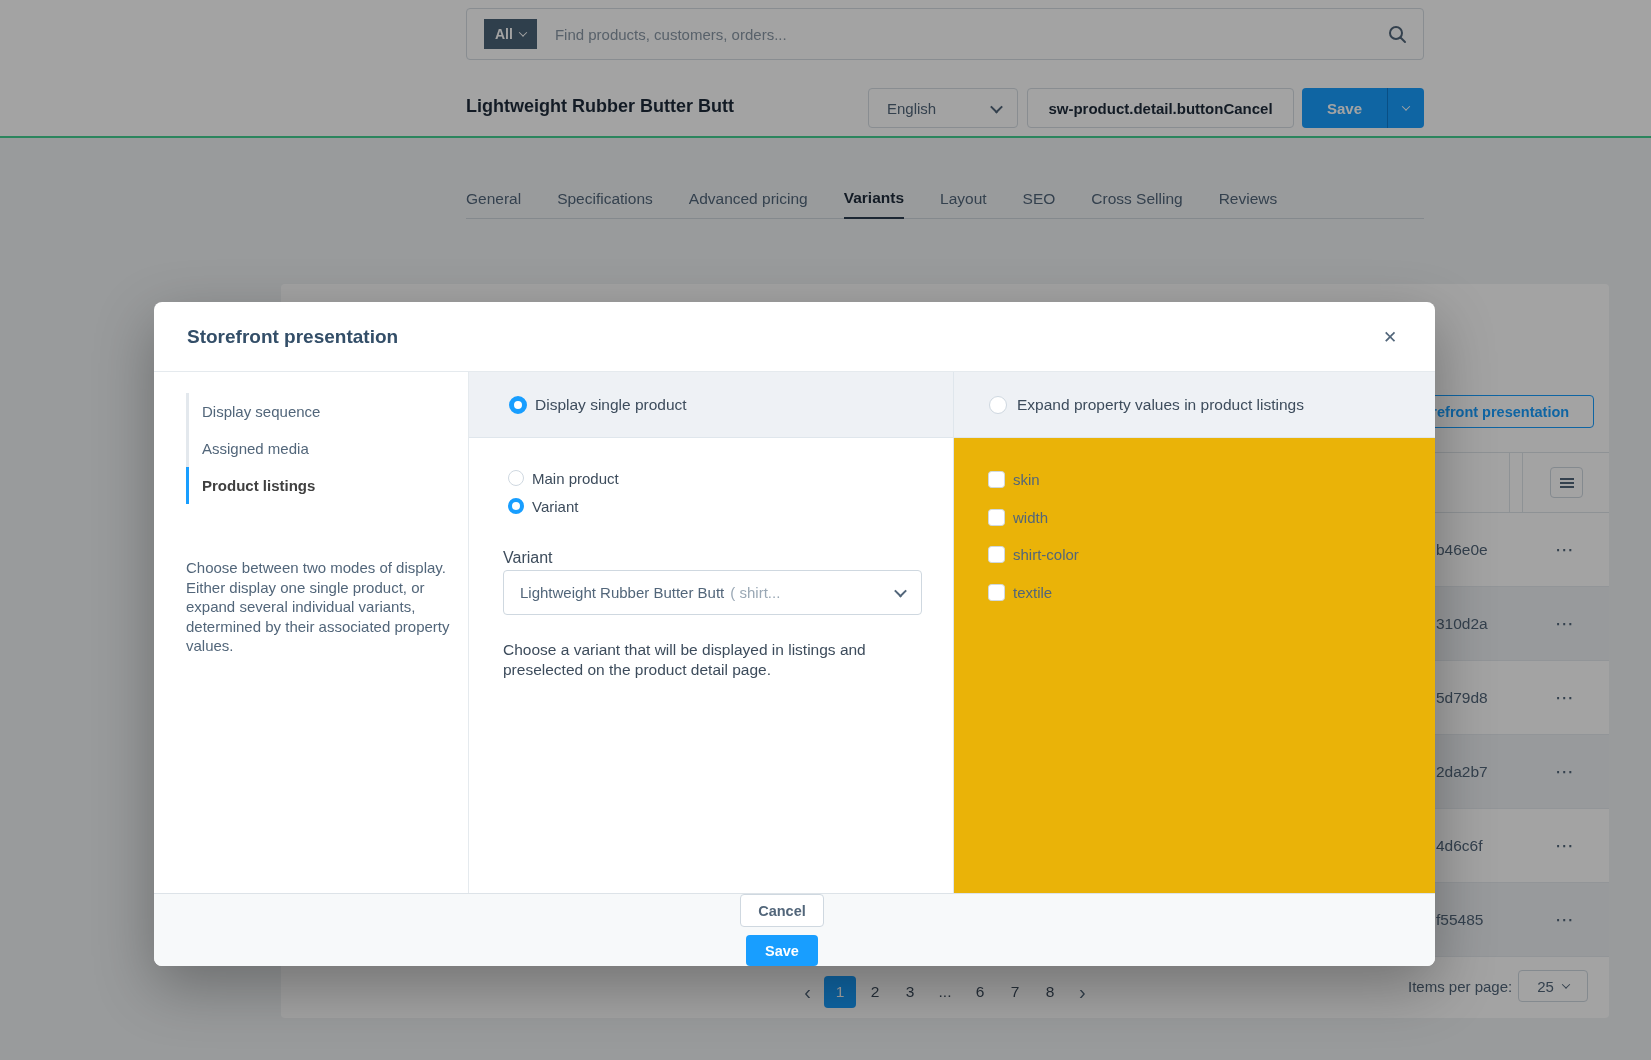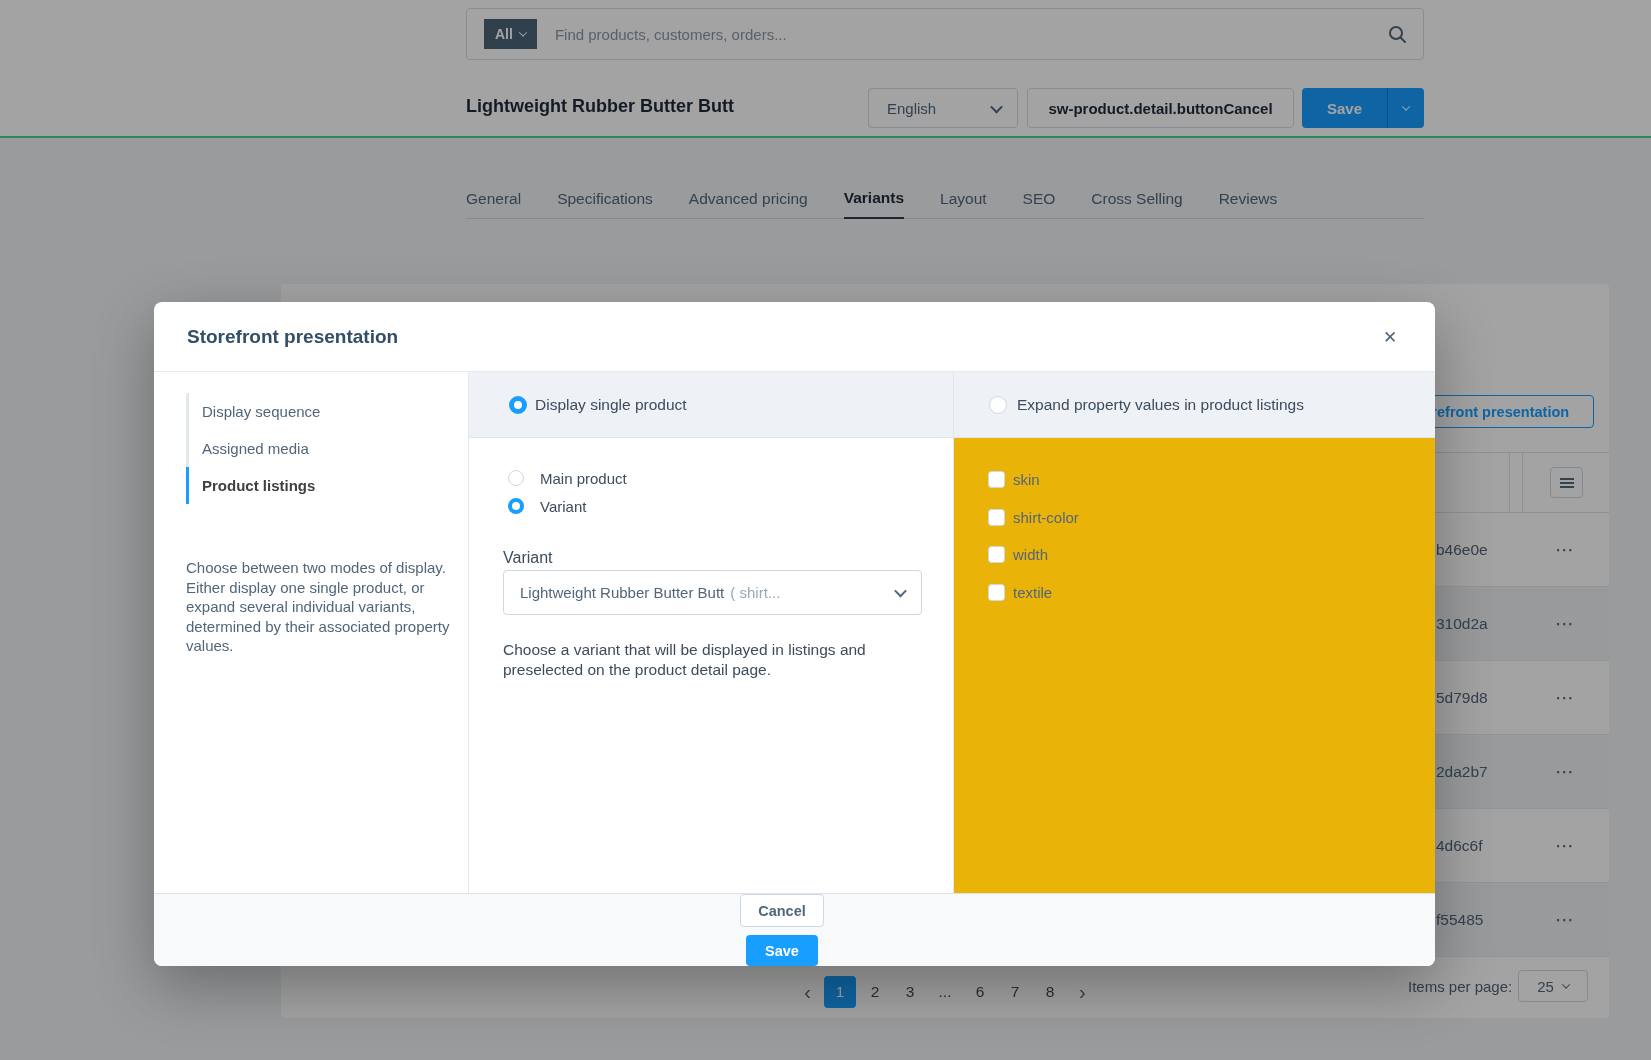--- a/index.html
+++ b/index.html
@@ -85,21 +85,21 @@
              font-size:15px;color:#52667a;}
   .side-item.active{border-left-color:#189eff;color:#404040;font-weight:bold;}
   .side-desc{position:absolute;left:32px;top:186px;width:266px;font-size:15px;line-height:19.5px;color:#52667a;}
 
   .m-mid{width:484px;position:relative;background:#fff;}
   .col-head{height:66px;box-sizing:border-box;background:#eef1f5;border-bottom:1px solid #dfe6ec;
             display:flex;align-items:center;}
   .m-mid .col-head{padding-left:40px;gap:8px;}
   .col-head .lbl{font-size:15.5px;color:#3d4c5c;}
   .opt-rows{position:absolute;left:0;top:94px;width:100%;}
-  .opt-row{height:24px;margin-bottom:4px;display:flex;align-items:center;padding-left:39px;gap:16px;}
+  .opt-row{height:24px;margin-bottom:4px;display:flex;align-items:center;padding-left:39px;gap:8px;}
   .opt-row .lbl{font-size:15px;color:#3d4c5c;}
   .field-label{position:absolute;left:34px;top:177px;font-size:16px;color:#3d4c5c;}
   .variant-select{position:absolute;left:34px;top:198px;width:419px;height:45px;box-sizing:border-box;
                   border:1px solid #cfd8e0;border-radius:4px;display:flex;align-items:center;
                   padding:0 16px;background:#fff;}
   .vs-value{font-size:15px;color:#52667a;white-space:nowrap;}
   .vs-hint{font-size:15px;color:#9aa8b5;margin-left:6px;white-space:nowrap;}
   .vs-chev{margin-left:auto;color:#52667a;}
   .help-text{position:absolute;left:34px;top:268px;width:396px;font-size:15.5px;line-height:19.5px;color:#3d4c5c;}
 
@@ -276,25 +276,25 @@
           <span class="radio"></span>
           <span class="lbl">Expand property values in product listings</span>
         </div>
         <div class="props">
             <div class="prop-row">
               <span class="cb"></span>
               <span class="lbl">skin</span>
             </div>
             <div class="prop-row">
               <span class="cb"></span>
-              <span class="lbl">shirt-color</span>
+              <span class="lbl">width</span>
             </div>
             <div class="prop-row">
               <span class="cb"></span>
-              <span class="lbl">width</span>
+              <span class="lbl">shirt-color</span>
             </div>
             <div class="prop-row">
               <span class="cb"></span>
               <span class="lbl">textile</span>
             </div>
           </div>
       </div>
 
     </div>
 

